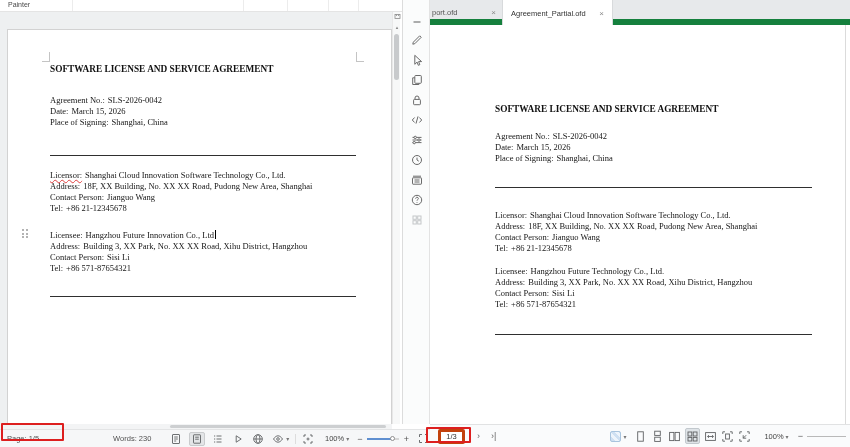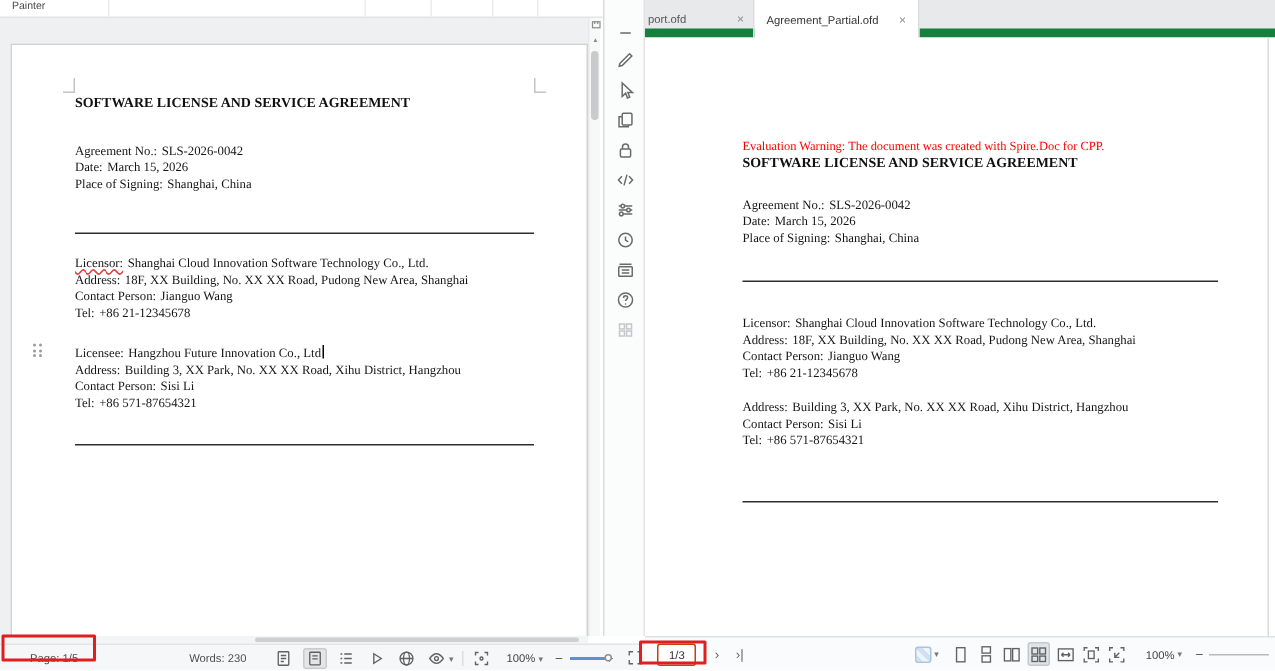--- a/index.html
+++ b/index.html
@@ -50,21 +50,21 @@
   .tab{position:absolute;top:0;height:25px;display:flex;align-items:center;font-size:7.5px;color:#555;}
   .tab .x{margin-left:auto;color:#8a8a8a;font-size:8px;padding:0 2px;}
   .tab1{left:0;width:73px;padding:0 4px 0 2px;border-right:1px solid #d8dadc;overflow:hidden;}
   .tab2{left:73px;width:110px;background:#fff;color:#333;padding:0 6px 0 8px;border-right:1px solid #d8dadc;height:26px;}
   .docview{position:absolute;left:0;top:25px;width:420px;height:399px;background:#fff;}
   .pageedge{position:absolute;left:415px;top:25px;width:0;height:399px;border-left:1px solid #dbdbdb;}
   .warning{position:absolute;font-family:"Liberation Serif",serif;font-size:8.3px;color:#f00;white-space:nowrap;}
   
   .status-r{position:absolute;left:0;top:424px;width:420px;height:23px;background:#fafbfc;border-top:1px solid #e1e2e3;
             display:flex;align-items:center;font-size:7.5px;color:#555;white-space:nowrap;}
-  .pagebox{width:34px;height:15px;background:#fff;border:1px solid #c2410c;border-radius:2px;display:flex;align-items:center;justify-content:center;font-size:7.5px;color:#333;margin-left:8px;}
+  .pagebox{width:34px;height:15px;background:#fff;border:3px solid #c2410c;border-radius:2px;display:flex;align-items:center;justify-content:center;font-size:7.5px;color:#333;margin-left:8px;}
   .navbtn{font-size:9px;color:#666;padding:0 2px;}
   .swatch{width:11px;height:11px;border:1px solid #a9c4de;border-radius:2px;
           background:repeating-linear-gradient(45deg,#cfe0f2 0 3px,#eef4fb 3px 6px);}
   .vbtn{display:flex;align-items:center;justify-content:center;width:16px;height:16px;border-radius:2px;}
   .vbtn.sel{background:#dfe4e8;border:1px solid #c2c8cd;}
   .ztrack-r{position:relative;width:52px;height:1px;background:#b9b9b9;margin:0 4px;}
   
   .anno{position:absolute;border:2px solid #dd1f1f;border-radius:1px;z-index:50;pointer-events:none;}
   svg{display:block;}
 </style>
@@ -135,21 +135,21 @@
       </div>
       <div class="vs-ico" style="top:11px">▴</div>
       <div class="vs-thumb"></div>
     </div>
 
     <div class="h-scroll">
       <div class="hs-thumb"></div>
     </div>
 
     <div class="status-l">
-      <span style="margin-left:20px">Page: 1/5</span>
+      <span style="margin-left:7px">Page: 1/5</span>
       <span style="margin-left:74px">Words: 230</span>
 
       <span class="sbtn" style="margin-left:18px">
         <svg width="12" height="12" viewBox="0 0 12 12" fill="none" stroke="#5f6163" stroke-width="0.9">
             <rect x="2.5" y="1.5" width="7" height="9" rx="0.5"></rect>
             <path d="M4.2 4h3.6M4.2 6h3.6M4.2 8h2"></path>
           </svg>
       </span>
       <span class="sbtn sel" style="margin-left:6px">
         <svg width="12" height="12" viewBox="0 0 12 12" fill="none" stroke="#5f6163" stroke-width="0.9">
@@ -283,39 +283,39 @@
         <span>port.ofd</span>
         <span class="x">×</span>
       </div>
       <div class="tab tab2">
         <span>Agreement_Partial.ofd</span>
         <span class="x">×</span>
       </div>
     </div>
 
     <div class="docview">
-      <div class="warning" style="left:65px;top:68px">Evaluation Warning: The document was created with Spire.Doc for CPP.</div>
       <div class="doctitle" style="left:65px;top:79px">SOFTWARE LICENSE AND SERVICE AGREEMENT</div>
 
       <div class="docblock" style="left:65px;top:106px">
         <div><span class="lbl">Agreement No.:</span><span>SLS-2026-0042</span></div>
         <div><span class="lbl">Date:</span><span>March 15, 2026</span></div>
         <div><span class="lbl">Place of Signing:</span><span>Shanghai, China</span></div>
       </div>
 
       <div class="hr" style="left:65px;top:162px;width:317px"></div>
 
       <div class="docblock" style="left:65px;top:185px">
         <div><span class="lbl">Licensor:</span><span>Shanghai Cloud Innovation Software Technology Co., Ltd.</span></div>
         <div><span class="lbl">Address:</span><span>18F, XX Building, No. XX XX Road, Pudong New Area, Shanghai</span></div>
         <div><span class="lbl">Contact Person:</span><span>Jianguo Wang</span></div>
         <div><span class="lbl">Tel:</span><span>+86 21-12345678</span></div>
       </div>
 
       <div class="docblock" style="left:65px;top:241px">
+        <div><span class="lbl">Licensee:</span><span>Hangzhou Future Technology Co., Ltd.</span></div>
         <div><span class="lbl">Address:</span><span>Building 3, XX Park, No. XX XX Road, Xihu District, Hangzhou</span></div>
         <div><span class="lbl">Contact Person:</span><span>Sisi Li</span></div>
         <div><span class="lbl">Tel:</span><span>+86 571-87654321</span></div>
       </div>
 
       <div class="hr" style="left:65px;top:309px;width:317px"></div>
     </div>
     <div class="pageedge"></div>
 
     <div class="status-r">

